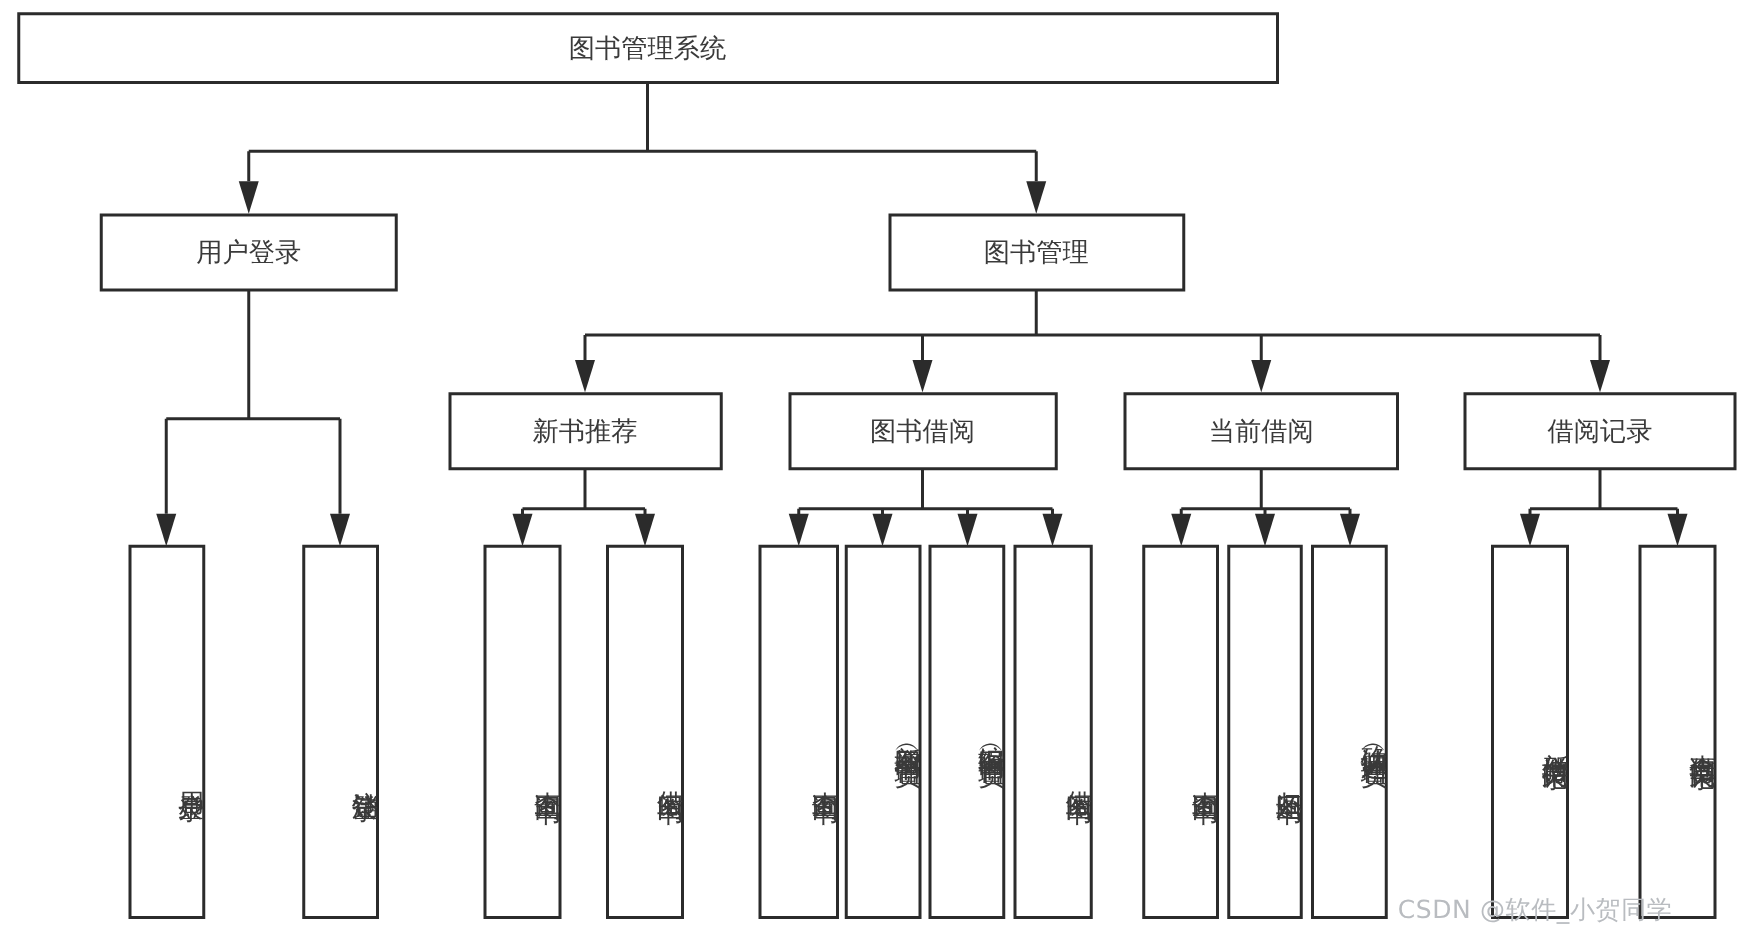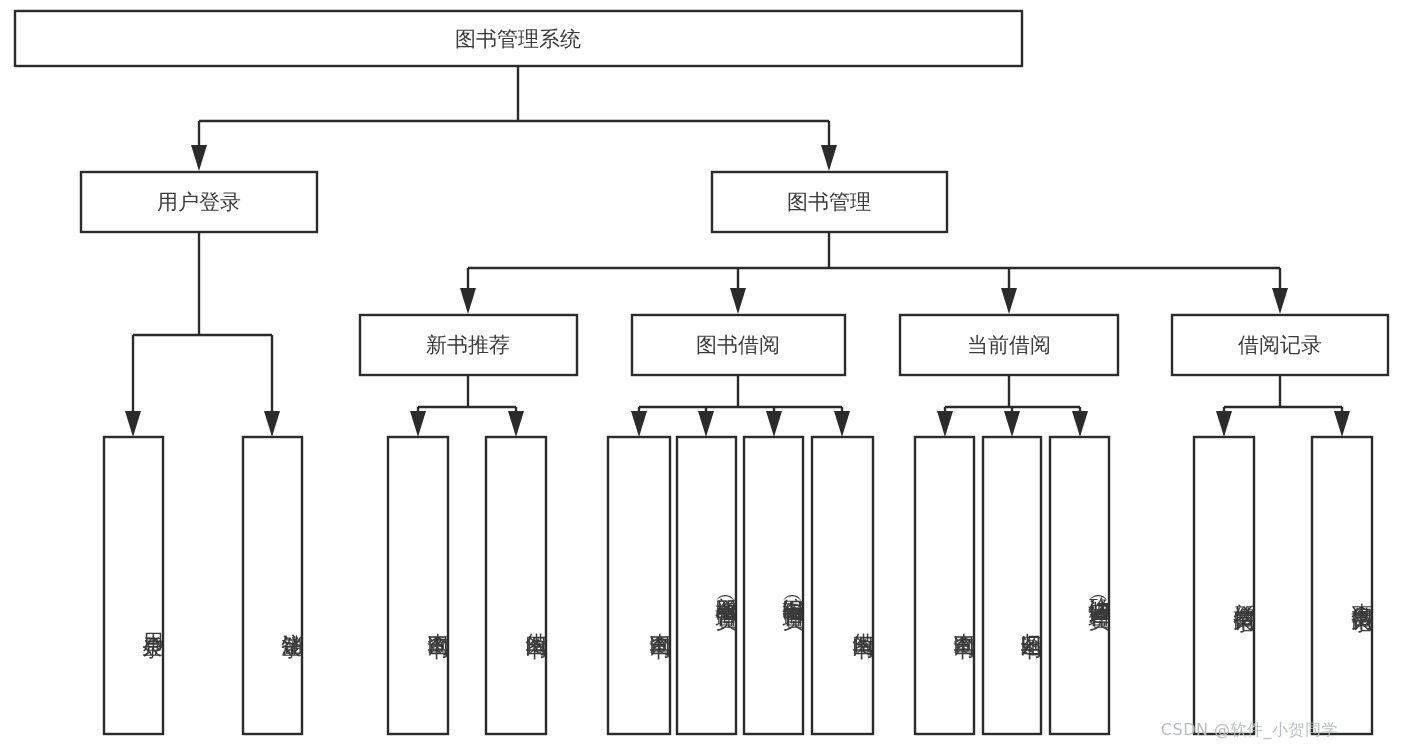--- a/index.html
+++ b/index.html
@@ -62,21 +62,21 @@
     color: #3a3a3a;
     line-height: 1;
     pointer-events: none;
     overflow: hidden;
   }
   .watermark {
     position: absolute;
     right: 8px;
     bottom: 6px;
     font-family: "DejaVu Sans", "Liberation Sans", sans-serif;
-    font-size: 16px;
+    font-size: 20px;
     color: #b9bcc0;
     letter-spacing: 0.5px;
     user-select: none;
   }
 </style>
 </head>
 <body>
 
 <div id="diagram-root">
 

